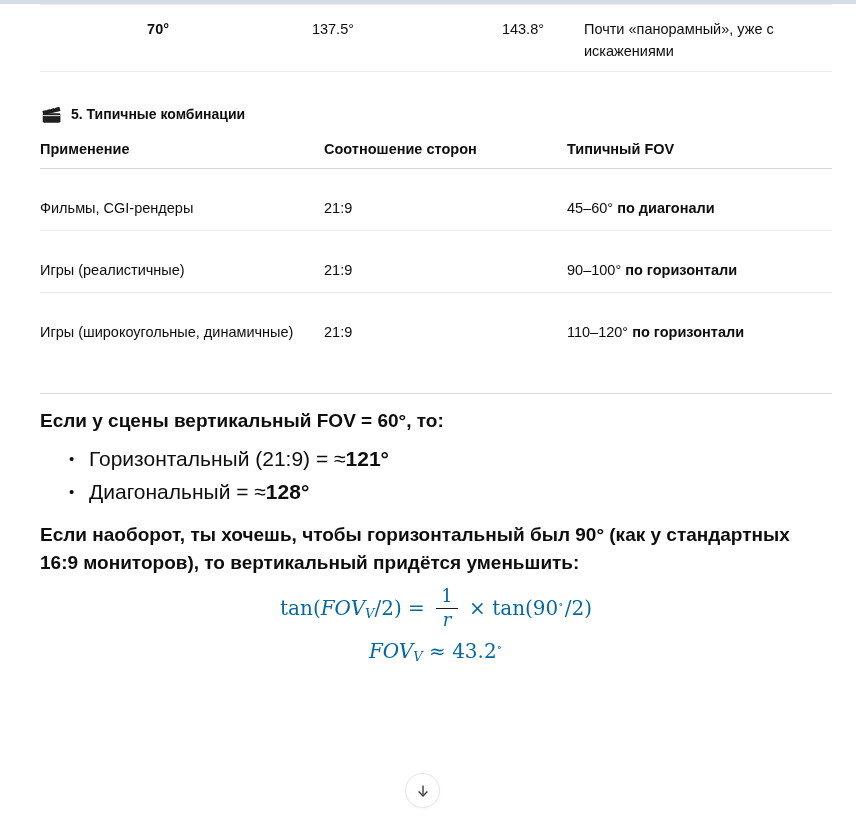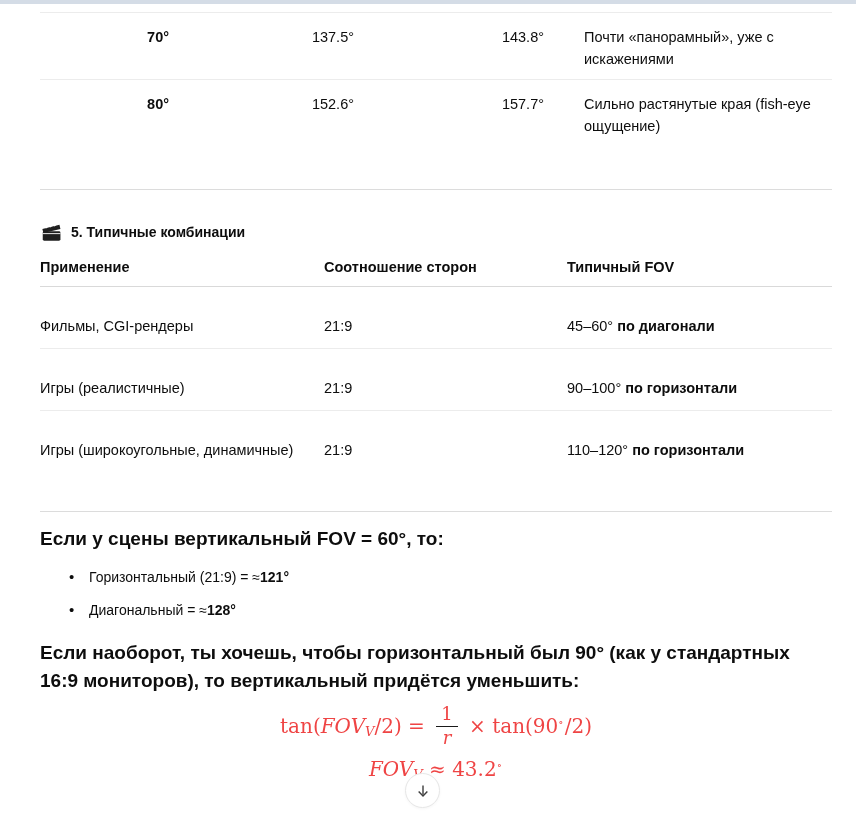--- a/index.html
+++ b/index.html
@@ -3,21 +3,21 @@
 <meta charset="utf-8">
 <style>
   * { box-sizing: border-box; }
   html,body { margin:0; padding:0; }
   body {
     width:856px; height:831px; position:relative; overflow:hidden;
     background:#ffffff; color:#0d0d0d;
     font-family:"Liberation Sans","DejaVu Sans",sans-serif;
   }
   .top-strip { position:absolute; top:0; left:0; width:856px; height:4px; background:#d4dce6; }
-  .content { position:absolute; top:12px; left:40px; width:792px; }
+  .content { position:absolute; top:4px; left:40px; width:792px; }
 
   table { border-collapse:collapse; width:100%; table-layout:fixed; }
   td, th { font-size:14.5px; line-height:22px; vertical-align:top; }
 
   
   .t1 { border-top:1px solid #ececec; }
   .t1 td { padding:13px 16px 9px 0; }
   .t1 td.num { text-align:right; }
   .t1 td.note { padding-left:24px; }
   .t1 tr { border-bottom:1px solid #ececec; }
@@ -36,25 +36,25 @@
   h3.sec {
     display:flex; align-items:center; gap:9px;
     font-size:14px; font-weight:700; margin:30px 0 0; line-height:24px;
   }
   h3 .ico { flex:0 0 auto; display:inline-flex; }
 
   p.body { font-size:19px; line-height:26px; margin:14px 0 0;font-weight:bold; }
   p.body.wrap { max-width:768px; line-height:28px; margin-top:16px; }
 
   ul.blist { list-style:none; margin:12px 0 0; padding:0; }
-  ul.blist li { position:relative; padding-left:49px; font-size:14px; line-height:26px; margin-top:7px; }
+  ul.blist li { position:relative; padding-left:49px; font-size:21px; line-height:26px; margin-top:7px; }
   ul.blist li::before { content:"\2022"; position:absolute; left:29px; top:0; font-size:15px; }
 
   .formula {
-    text-align:center; margin-top:10px; color:#ef4444;
+    text-align:center; margin-top:10px; color:#0369a1;
     font-family:"DejaVu Serif","Liberation Serif",serif; font-size:20px; line-height:1.2;
   }
   .formula .it { font-style:italic; }
   .formula sub { font-size:13px; font-style:italic; vertical-align:-3px; }
   .formula sup.deg { font-size:11px; vertical-align:7px; letter-spacing:1px; }
   .frac { display:inline-block; vertical-align:-0.62em; text-align:center; font-size:18px; line-height:1.05; margin:0 5px; }
   .frac .num { display:block; padding:0 5px 2px; border-bottom:1.4px solid #1a1a1a; }
   .frac .den { display:block; font-style:italic; padding-top:2px; }
   .formula2 { margin-top:9px; }
 
@@ -80,26 +80,20 @@
         <col style="width:185px">
         <col style="width:190px">
         <col>
       </colgroup>
     <tbody>
       <tr>
         <td class="num"><b>70°</b></td>
         <td class="num"><span>137.5°</span></td>
         <td class="num"><span>143.8°</span></td>
         <td class="note">Почти «панорамный», уже с искажениями</td>
-      </tr>
-      <tr class="last">
-        <td class="num"><b>80°</b></td>
-        <td class="num"><span>152.6°</span></td>
-        <td class="num"><span>157.7°</span></td>
-        <td class="note">Сильно растянутые края (fish-eye ощущение)</td>
       </tr>
     </tbody>
   </table>
 
   <h3 class="sec">
     <span class="ico">
       <svg width="22" height="22" viewBox="0 0 24 24">
         <path d="M2.6 8.6 L21.2 4.2 L22.3 8.8 L3.7 13.2 Z" fill="#1f1f1f"></path>
         <path d="M6.2 7.8 L9.2 4.9 M10.8 6.7 L13.8 3.8 M15.4 5.6 L18.4 2.8" stroke="#ffffff" stroke-width="1.4"></path>
         <rect x="3" y="11.2" width="19.3" height="10.4" rx="1.6" fill="#1f1f1f"></rect>

